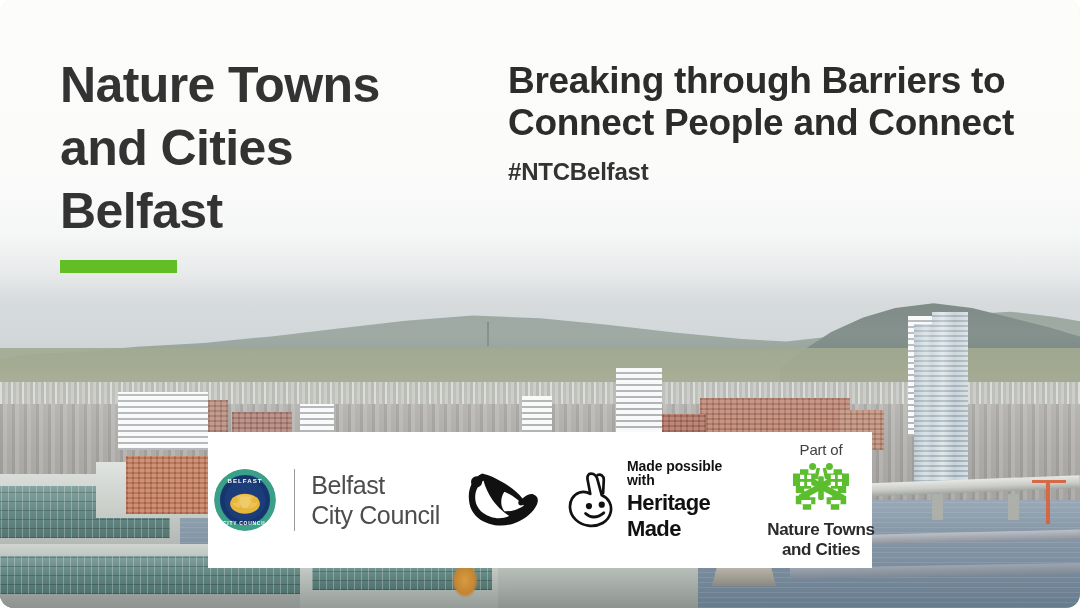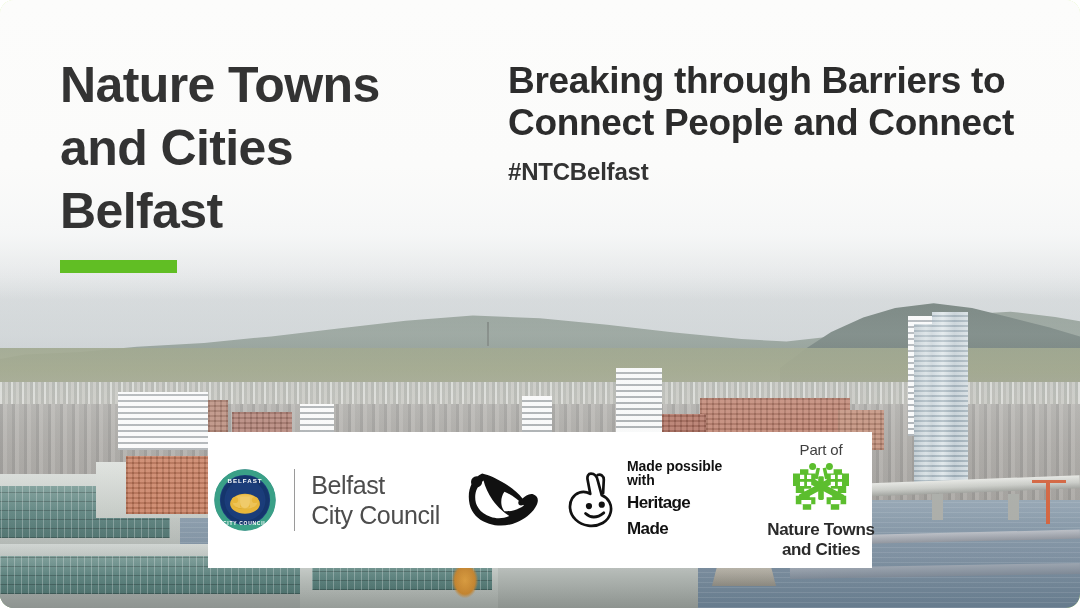--- a/index.html
+++ b/index.html
@@ -393,21 +393,21 @@
   .hf-inner { display: flex; align-items: center; gap: 9px; }
   .hf-textcol { line-height: 1; }
   .hf-small {
     font-size: 14px;
     font-weight: bold;
     color: #111111;
     letter-spacing: -0.1px;
     margin-bottom: 3px;
   }
   .hf-big {
-    font-size: 17px;
+    font-size: 22px;
     line-height: 26px;
     font-weight: bold;
     color: #111111;
     letter-spacing: -0.6px;
   }
 
   
   .ntc { width: 134px; flex-direction: column; }
   .ntc-inner { text-align: center; margin-left: 32px; }
   .ntc-partof {

